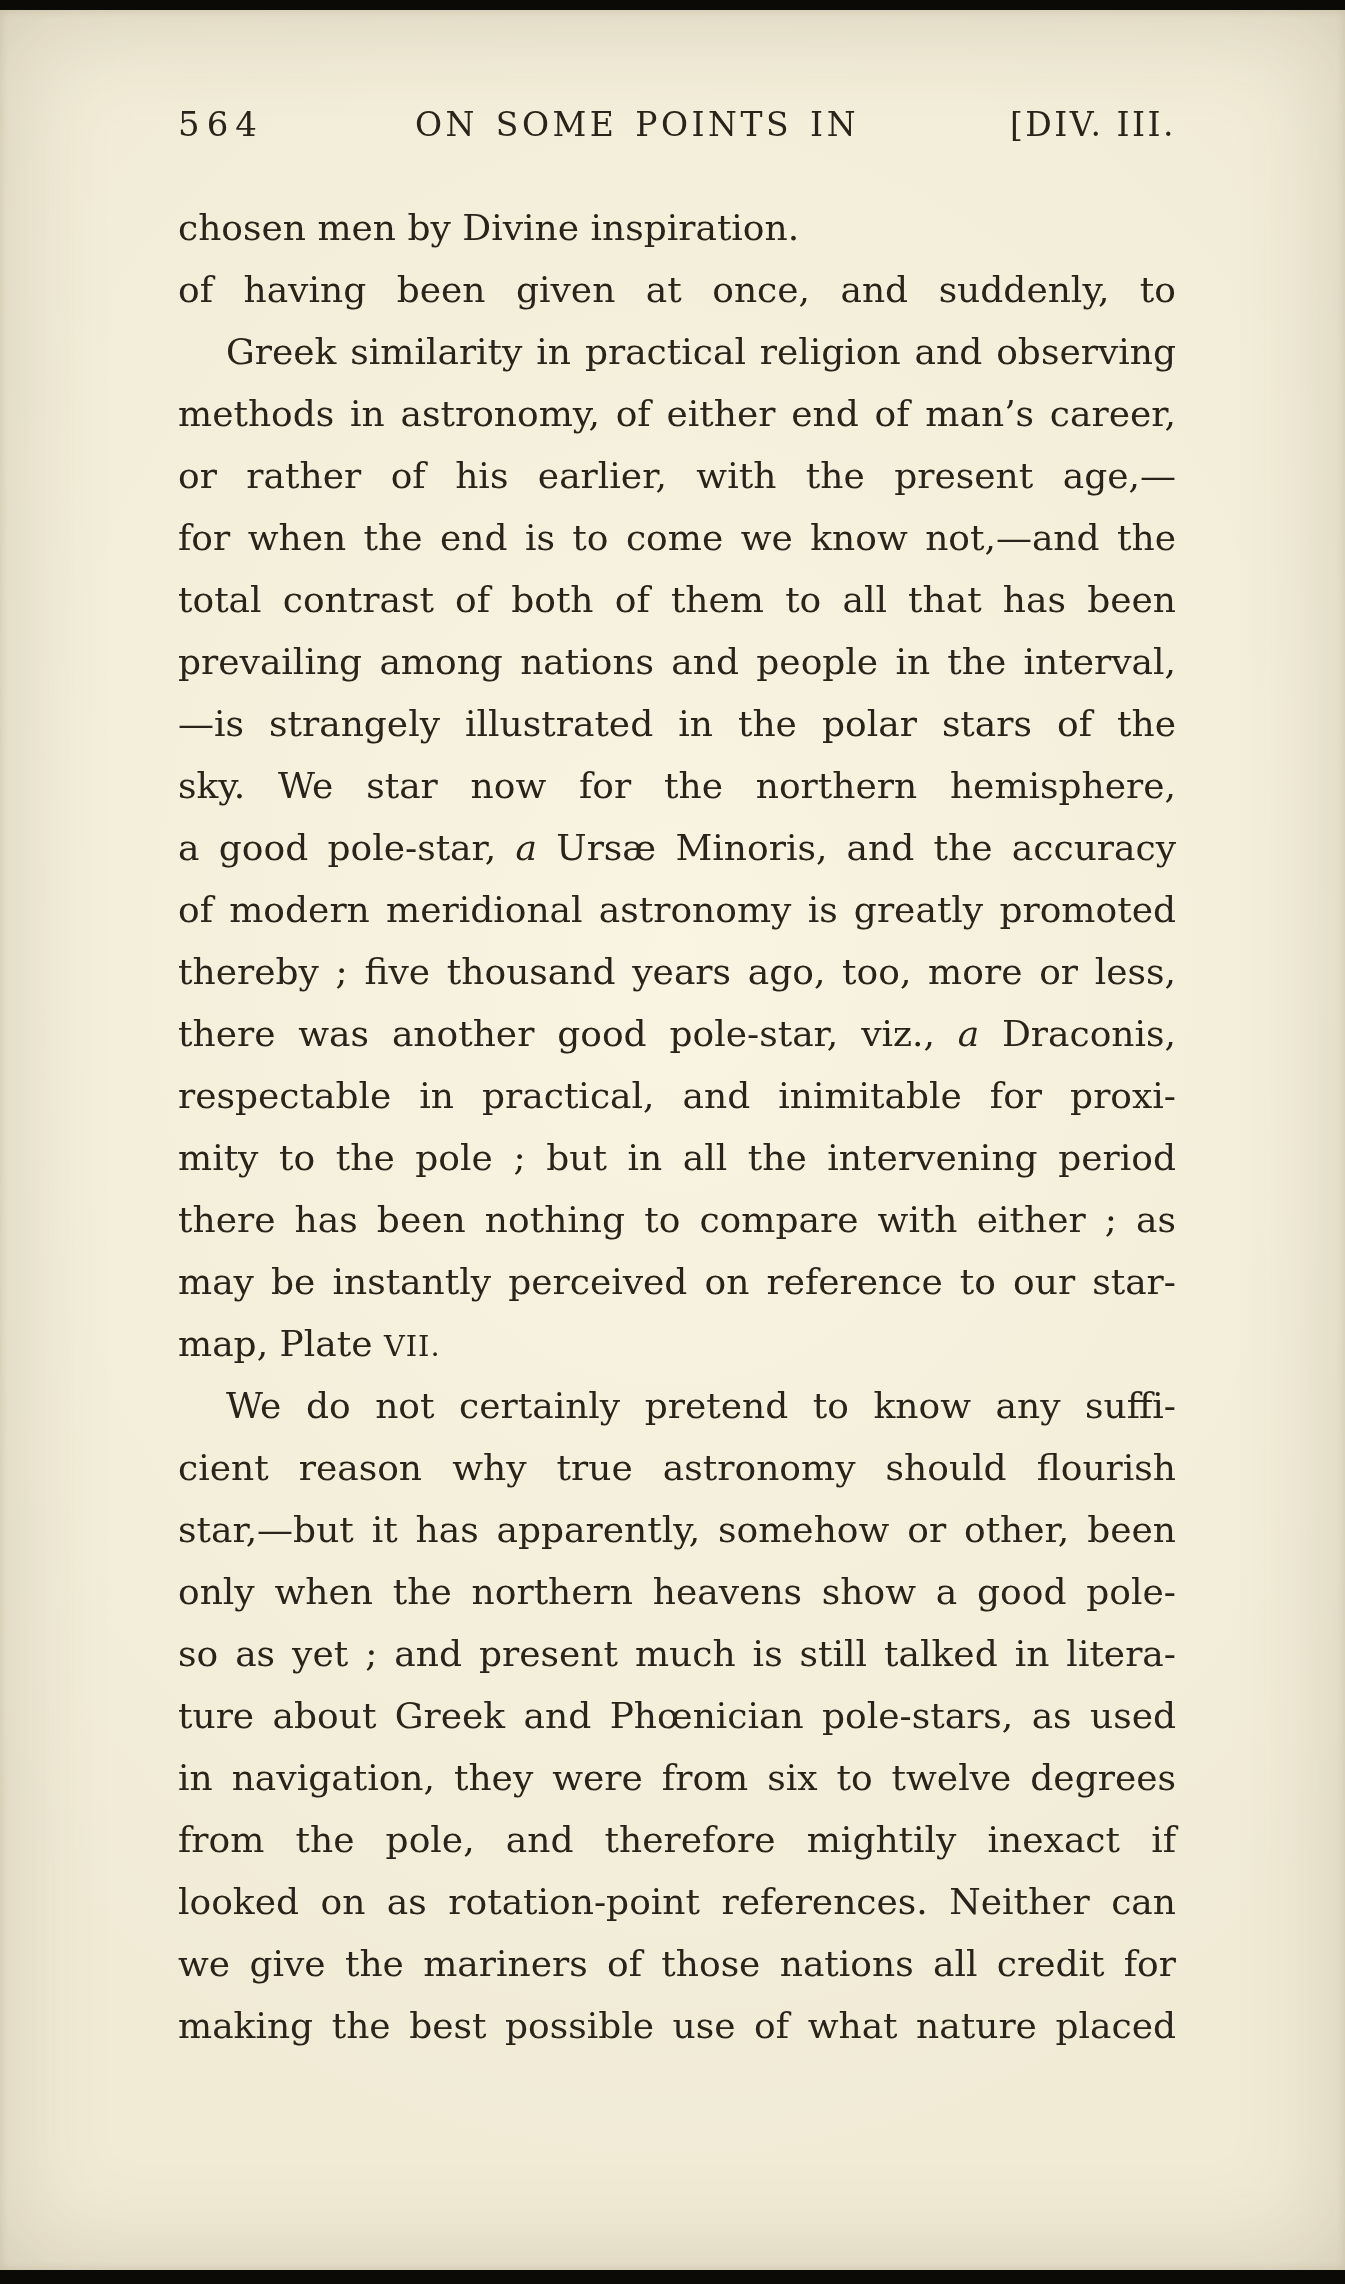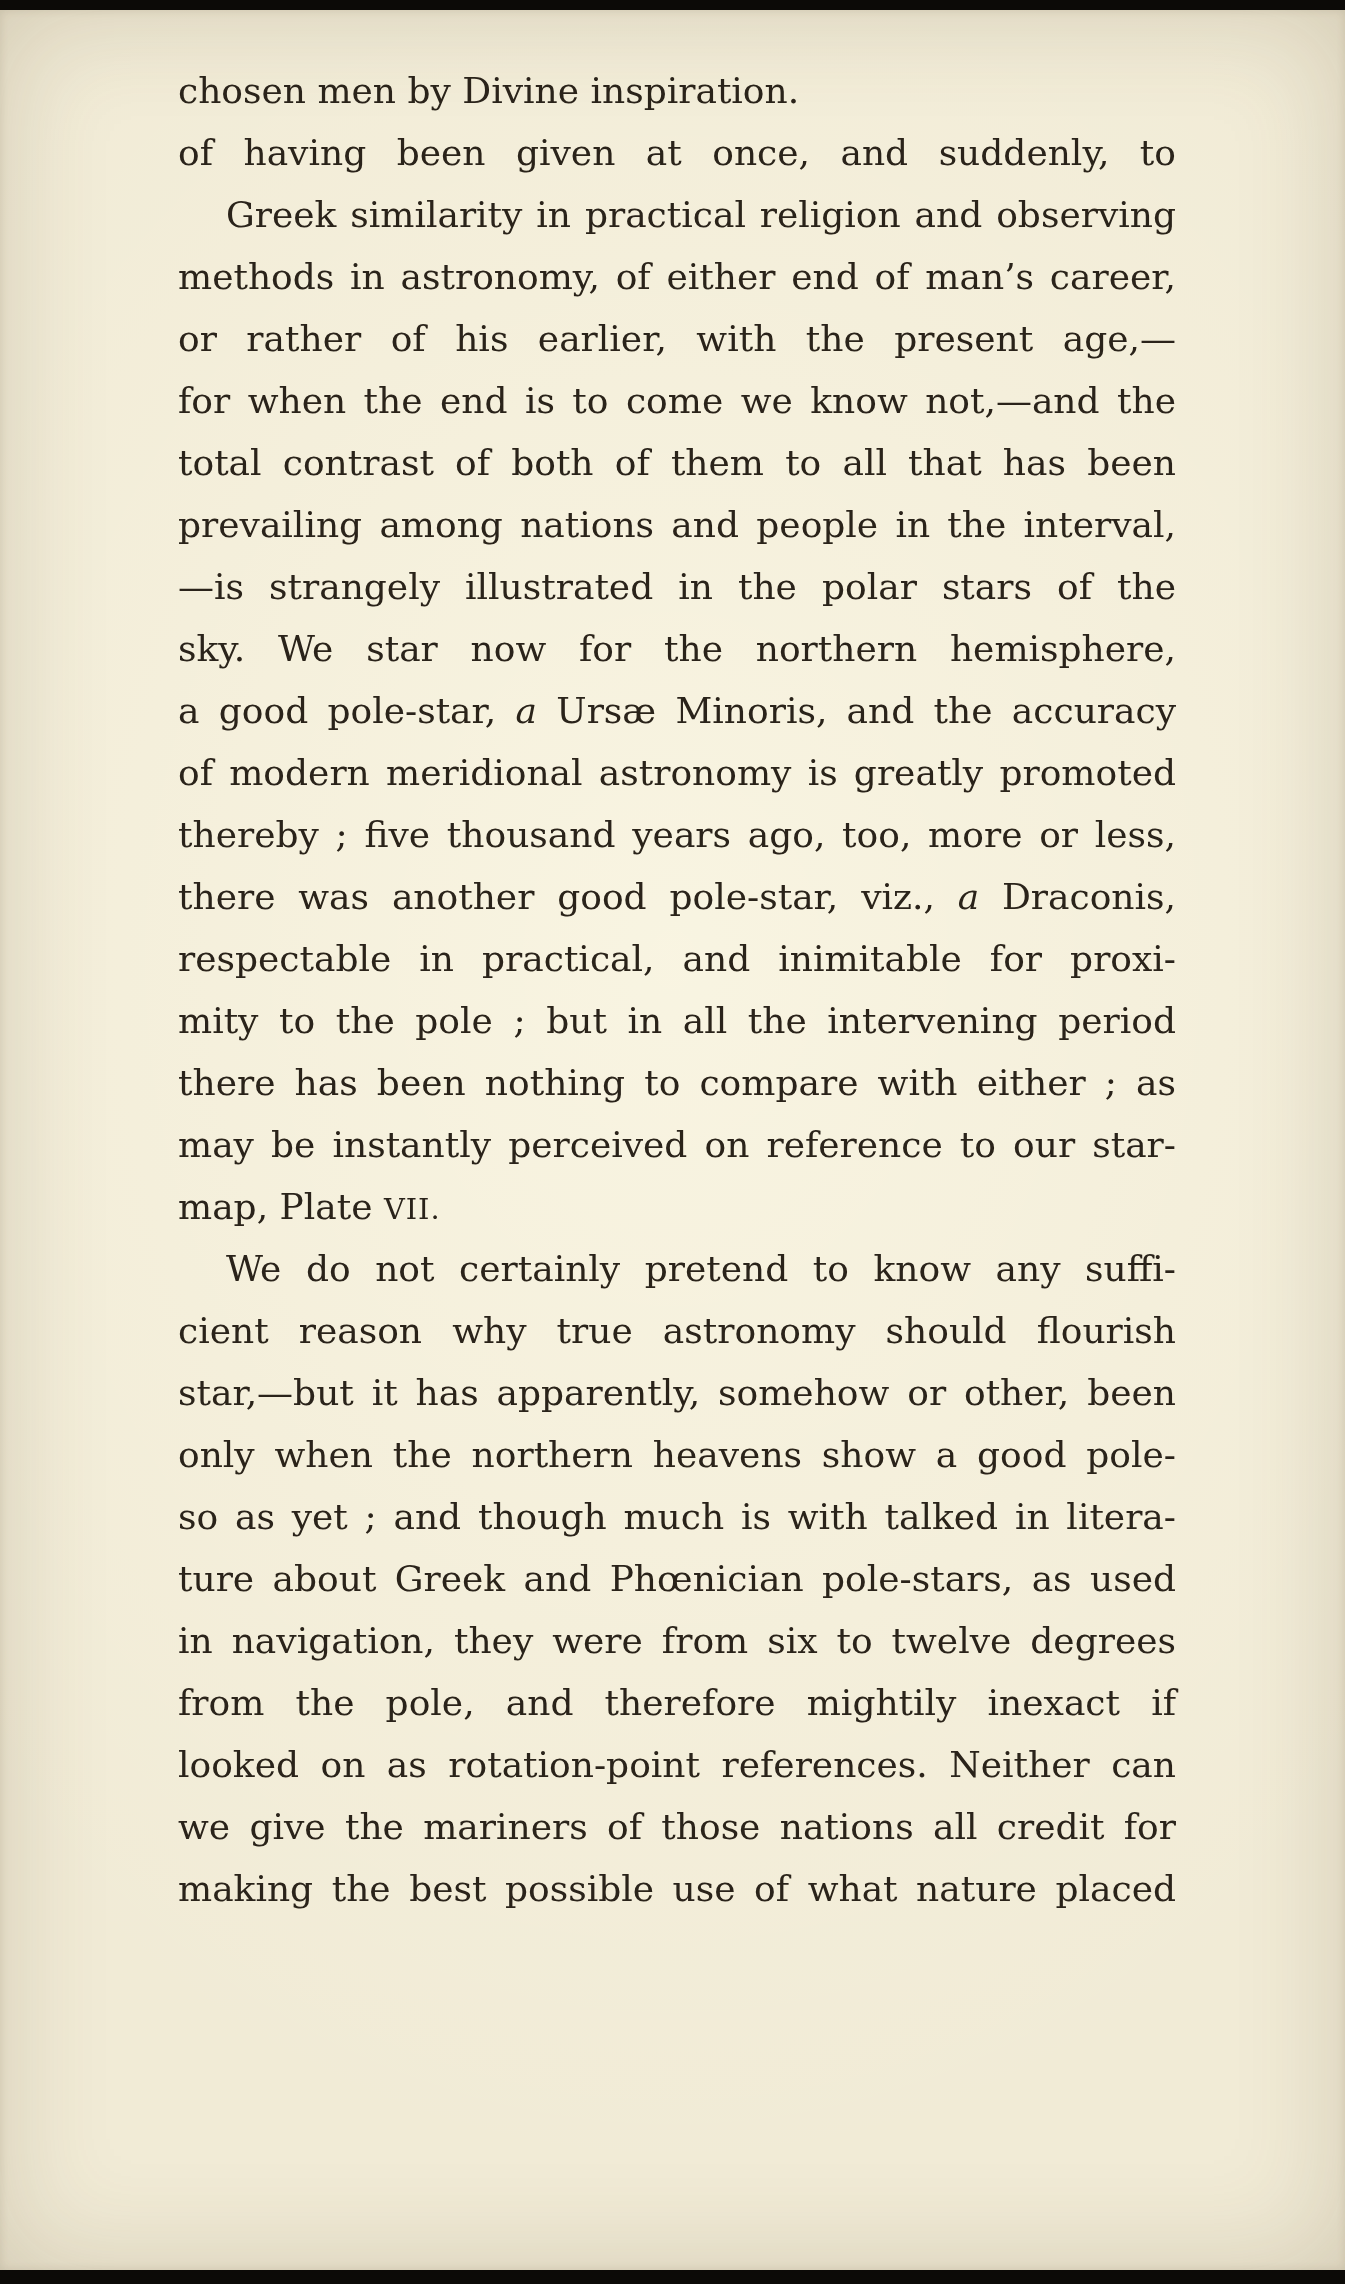--- a/index.html
+++ b/index.html
@@ -72,20 +72,25 @@
   .line i { font-style: italic; }
   .line .sc { font-size: 0.80em; letter-spacing: 1px; }
 </style>
 </head>
 <body>
 
 <div class="scan">
   <div class="edge-bar top"></div>
   <div class="paper">
     <div class="text-col">
+      <div class="header-row">
+        <span class="page-number">564</span>
+        <span class="running-title">ON SOME POINTS IN</span>
+        <span class="division-marker">[DIV. III.</span>
+      </div>
       <div class="body-text">
           <div class="line lastline">chosen men by Divine inspiration.</div>
           <div class="line">of having been given at once, and suddenly, to</div>
           <div class="line indent">Greek similarity in practical religion and observing</div>
           <div class="line">methods in astronomy, of either end of man’s career,</div>
           <div class="line">or rather of his earlier, with the present age,—</div>
           <div class="line">for when the end is to come we know not,—and the</div>
           <div class="line">total contrast of both of them to all that has been</div>
           <div class="line">prevailing among nations and people in the interval,</div>
           <div class="line">—is strangely illustrated in the polar stars of the</div>
@@ -96,21 +101,21 @@
           <div class="line">there was another good pole-star, viz., <i>a</i> Draconis,</div>
           <div class="line">respectable in practical, and inimitable for proxi-</div>
           <div class="line">mity to the pole ; but in all the intervening period</div>
           <div class="line">there has been nothing to compare with either ; as</div>
           <div class="line">may be instantly perceived on reference to our star-</div>
           <div class="line lastline">map, Plate <span class="sc">VII.</span></div>
           <div class="line indent">We do not certainly pretend to know any suffi-</div>
           <div class="line">cient reason why true astronomy should flourish</div>
           <div class="line">star,—but it has apparently, somehow or other, been</div>
           <div class="line">only when the northern heavens show a good pole-</div>
-          <div class="line">so as yet ; and though much is with talked in litera-</div>
+          <div class="line">so as yet ; and present much is still talked in litera-</div>
           <div class="line">ture about Greek and Phœnician pole-stars, as used</div>
           <div class="line">in navigation, they were from six to twelve degrees</div>
           <div class="line">from the pole, and therefore mightily inexact if</div>
           <div class="line">looked on as rotation-point references.  Neither can</div>
           <div class="line">we give the mariners of those nations all credit for</div>
           <div class="line">making the best possible use of what nature placed</div>
         </div>
     </div>
   </div>
   <div class="edge-bar bottom"></div>

